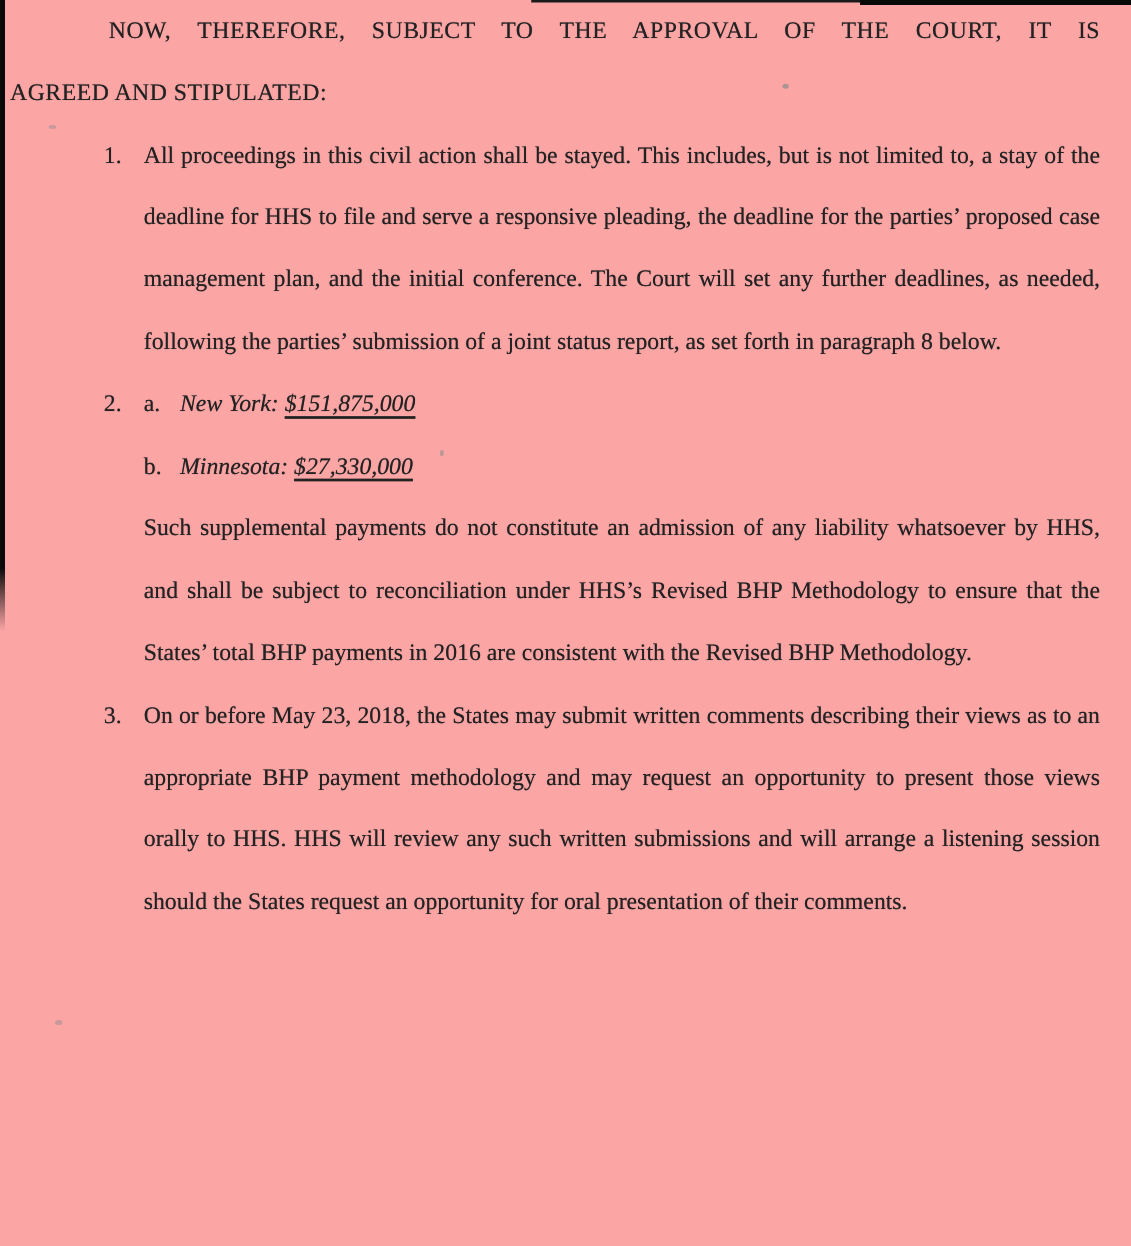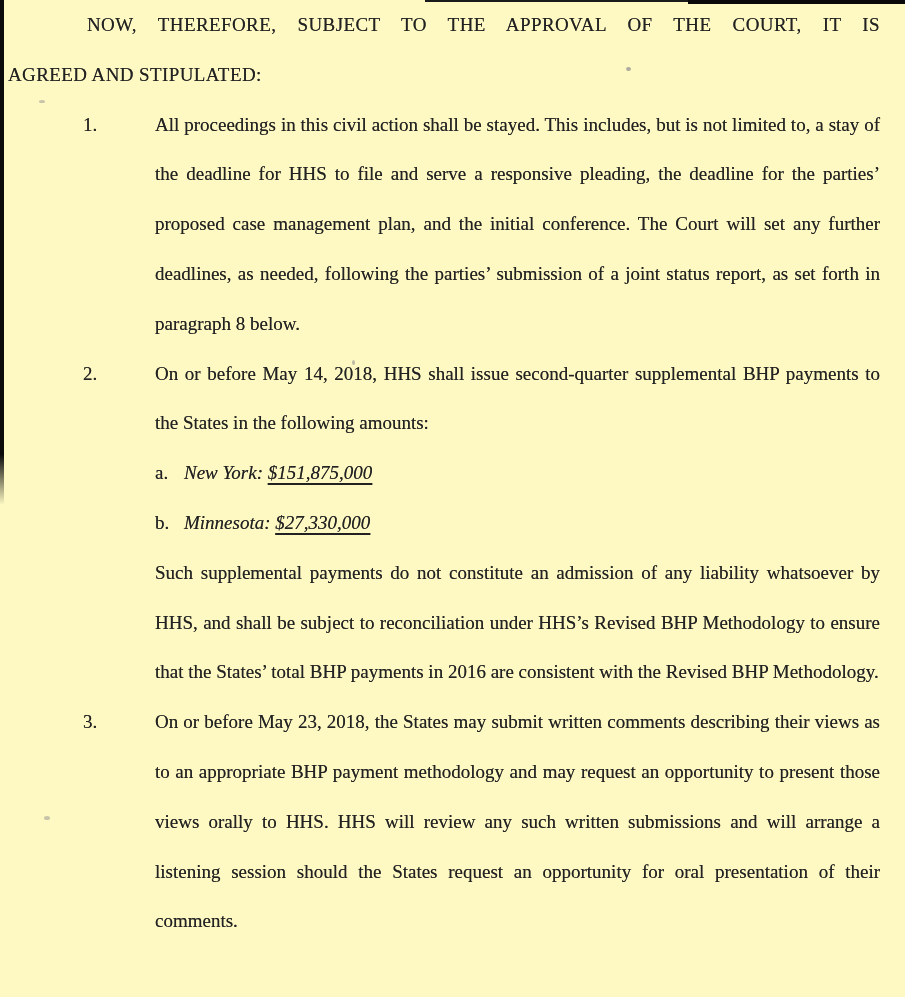--- a/index.html
+++ b/index.html
@@ -4,21 +4,21 @@
 <style>
   html, body { margin: 0; padding: 0; }
   body {
     width: 905px; height: 997px;
     background: #ffffff;
     position: relative;
     overflow: hidden;
   }
   .page {
     position: absolute; inset: 0;
-    background: #fef9c3;
+    background: #fca5a5;
   }
   
   .edge { position: absolute; background: #0e0e0e; }
   .edge-left {
     left: 0; top: 0; width: 4px; height: 505px;
     background: linear-gradient(to bottom, #0b0b0b 90%, rgba(11,11,11,0));
   }
   .edge-top-thin { left: 425px; top: 0; right: 0; height: 2px; background: #1a1a1a; }
   .edge-top-thick { left: 688px; top: 0; width: 217px; height: 4px; background: #090909; }
   .speck {
@@ -43,21 +43,21 @@
     display: block;
     text-indent: 79px;
     text-align: justify;
     text-align-last: justify;
     letter-spacing: 0.4px;
   }
   .intro-l2 { display: block; letter-spacing: 0.4px; }
 
   .item { display: flex; margin: 0; }
   .item-num { flex: 0 0 32px; margin-left: 75px; }
-  .item-body { flex: 1 1 auto; min-width: 0; margin-left: 40px; }
+  .item-body { flex: 1 1 auto; min-width: 0; }
   .j { margin: 0; text-align: justify; }
 
   .sub { display: flex; }
   .sub-letter { flex: 0 0 29px; }
   .sub-text { flex: 1 1 auto; font-style: italic; }
   .amt {
     text-decoration: underline;
     text-decoration-thickness: 1.5px;
     text-underline-offset: 4px;
   }
@@ -85,21 +85,20 @@
     <div class="item">
       <span class="item-num">1.</span>
       <div class="item-body">
         <p class="j">All proceedings in this civil action shall be stayed. This includes, but is not limited to, a stay of the deadline for HHS to file and serve a responsive pleading, the deadline for the parties’ proposed case management plan, and the initial conference. The Court will set any further deadlines, as needed, following the parties’ submission of a joint status report, as set forth in paragraph 8 below.</p>
       </div>
     </div>
 
     <div class="item">
       <span class="item-num">2.</span>
       <div class="item-body">
-        <p class="j">On or before May 14, 2018, HHS shall issue second-quarter supplemental BHP payments to the States in the following amounts:</p>
 
         <div class="sub">
           <span class="sub-letter">a.</span>
           <span class="sub-text"><span>New York:</span> <span class="amt">$151,875,000</span></span>
         </div>
 
         <div class="sub">
           <span class="sub-letter">b.</span>
           <span class="sub-text"><span>Minnesota:</span> <span class="amt">$27,330,000</span></span>
         </div>

